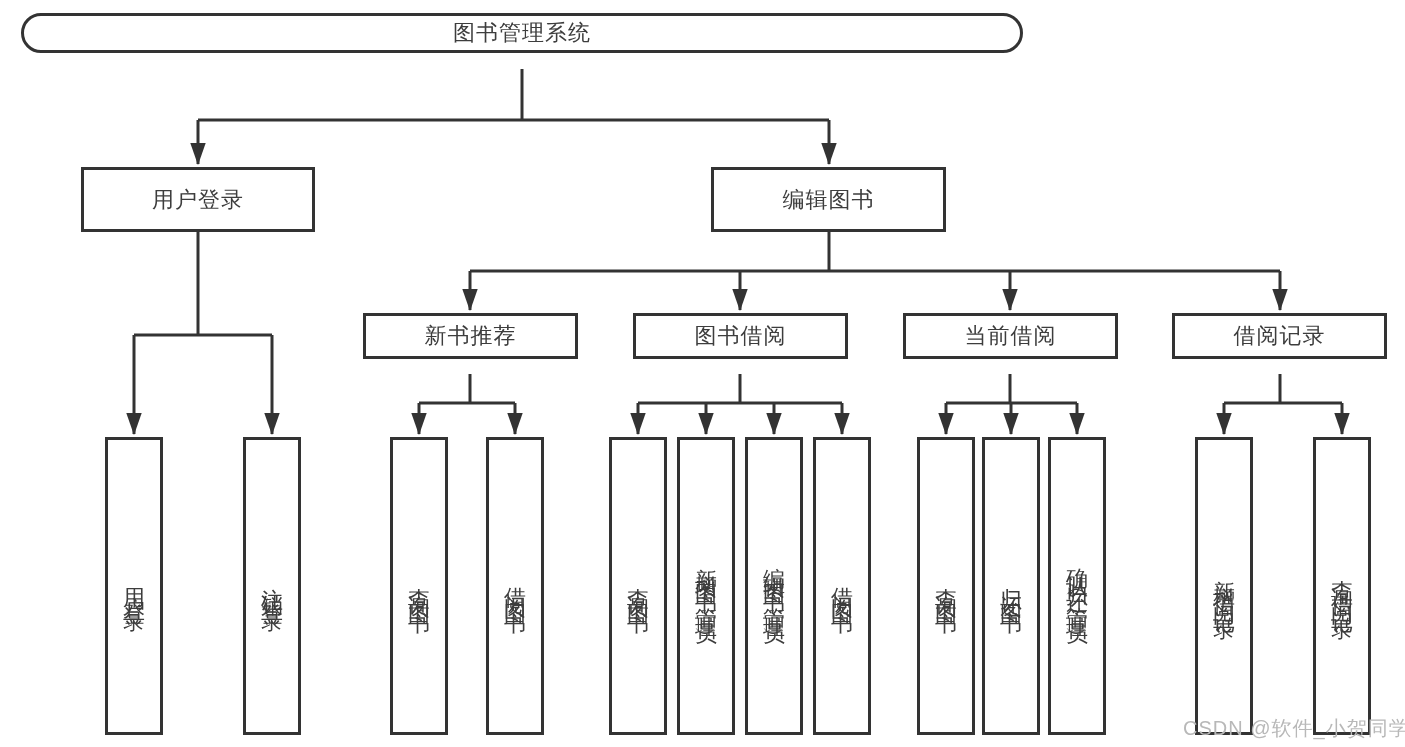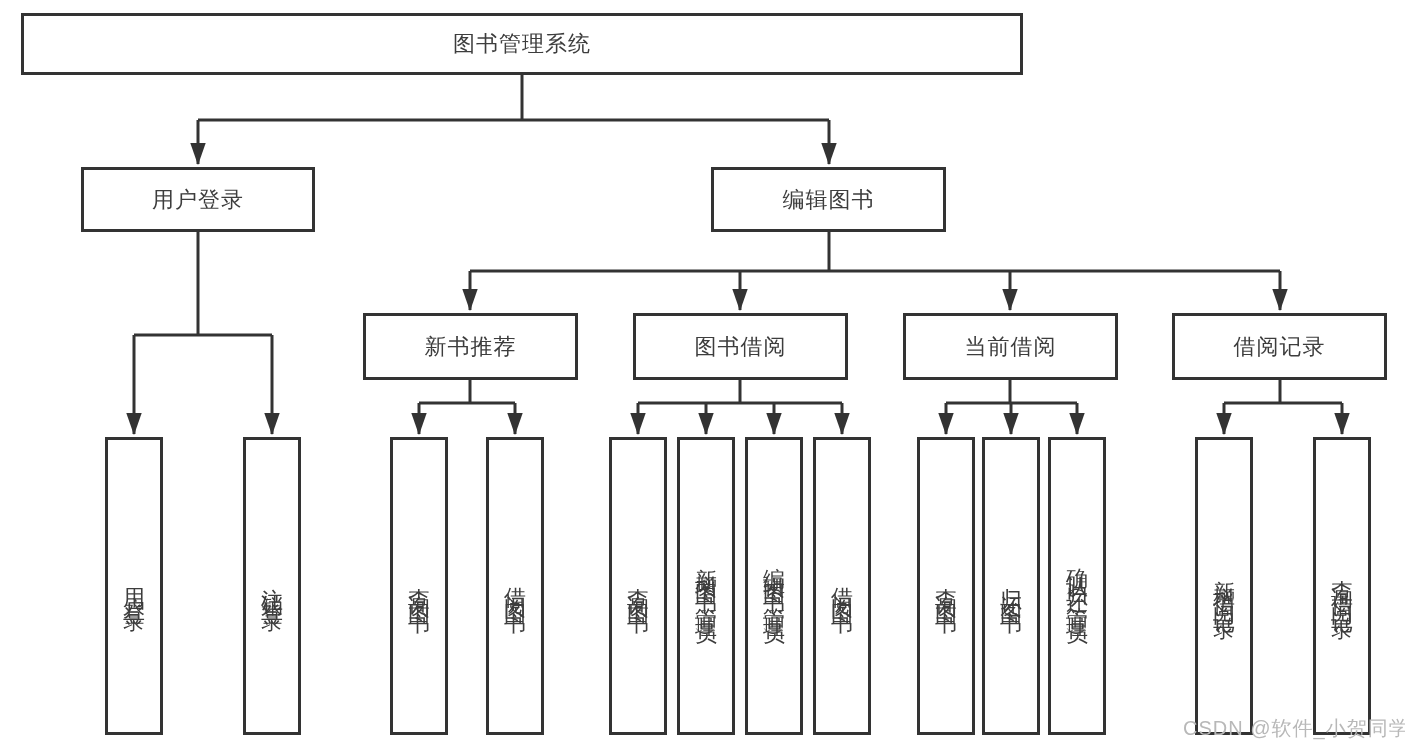--- a/index.html
+++ b/index.html
@@ -39,24 +39,24 @@
     display: flex;
     align-items: center;
     justify-content: center;
   }
   .node.h-box {
     font-size: 22px;
     letter-spacing: 1px;
     white-space: nowrap;
   }
   .node.root-box {
-    left: 21px; top: 13px; width: 1002px; height: 62px;
+    left: 21px; top: 13px; width: 1002px; height: 40px; border-radius: 23px;
   }
   .node.lvl2 { top: 167px; height: 65px; }
-  .node.lvl3 { top: 313px; height: 67px; width: 215px; }
+  .node.lvl3 { top: 313px; height: 46px; width: 215px; }
   .node.leaf {
     top: 437px;
     width: 58px;
     height: 298px;
     writing-mode: vertical-rl;
     text-orientation: mixed;
     font-size: 22px;
     letter-spacing: 8px;
     line-height: 1;
   }

